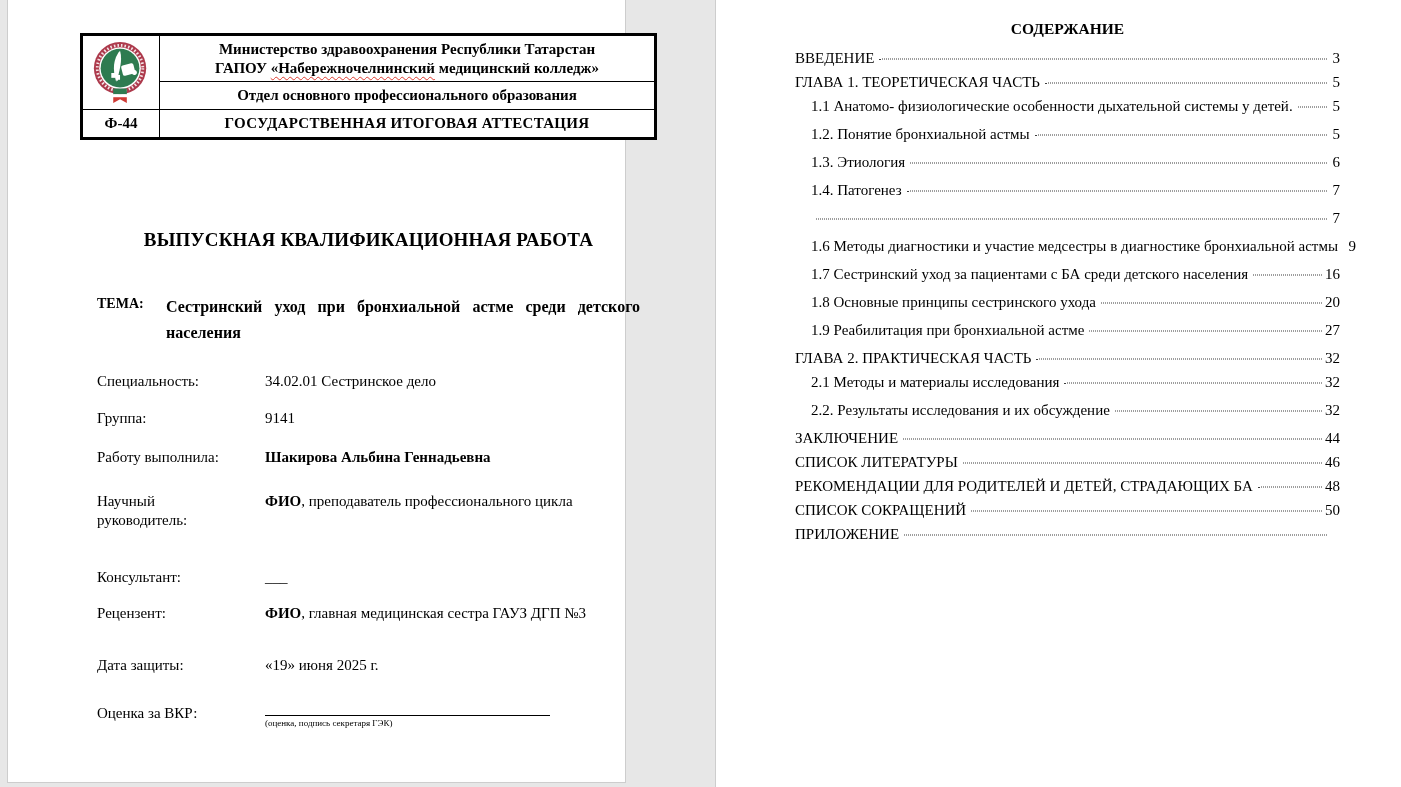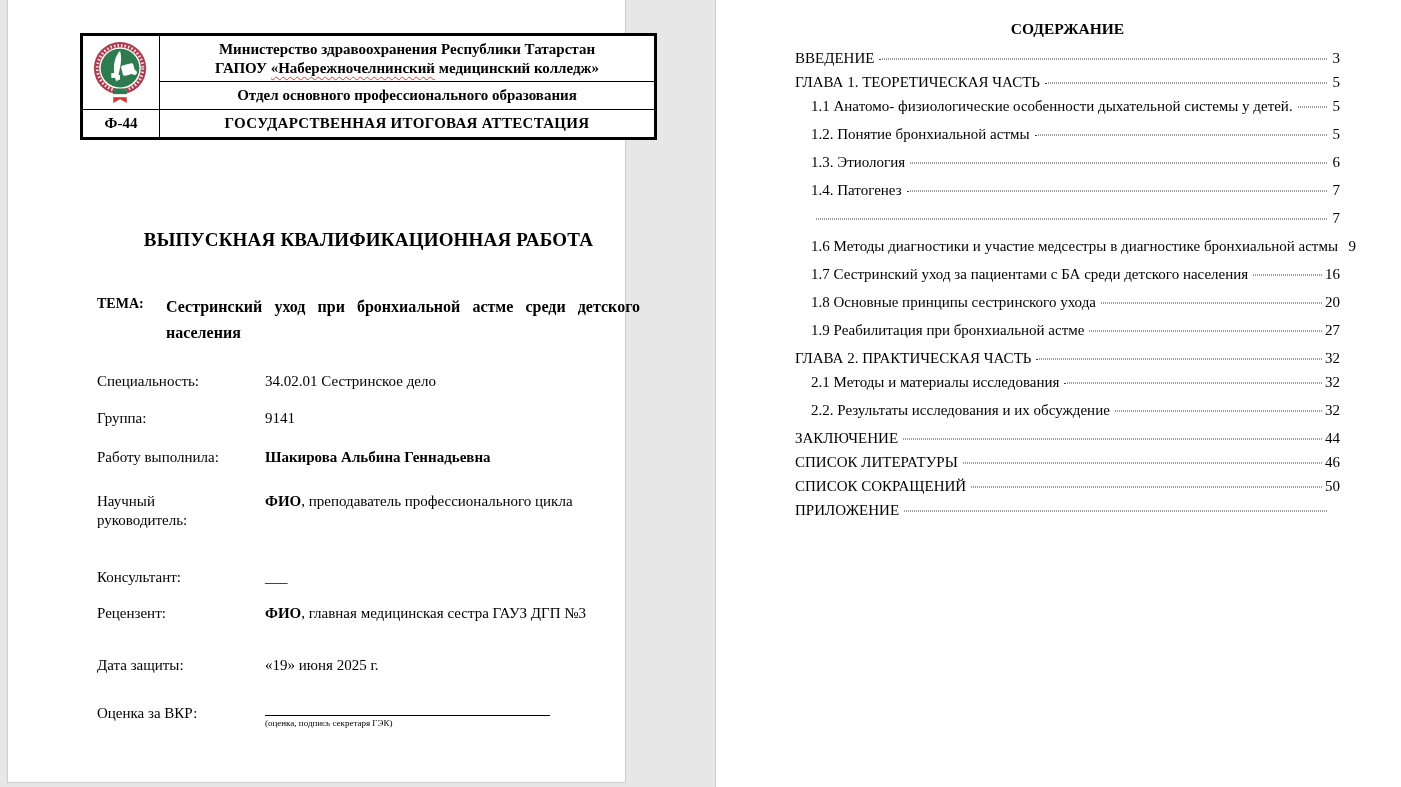--- a/index.html
+++ b/index.html
@@ -231,20 +231,25 @@
           <span class="toc-text">ЗАКЛЮЧЕНИЕ</span>
           <span class="toc-dots"></span>
           <span class="toc-page">44</span>
         </div>
         <div class="toc-row lvl0">
           <span class="toc-text">СПИСОК ЛИТЕРАТУРЫ</span>
           <span class="toc-dots"></span>
           <span class="toc-page">46</span>
         </div>
         <div class="toc-row lvl0">
+          <span class="toc-text">РЕКОМЕНДАЦИИ ДЛЯ РОДИТЕЛЕЙ И ДЕТЕЙ, СТРАДАЮЩИХ БА</span>
+          <span class="toc-dots"></span>
+          <span class="toc-page">48</span>
+        </div>
+        <div class="toc-row lvl0">
           <span class="toc-text">СПИСОК СОКРАЩЕНИЙ</span>
           <span class="toc-dots"></span>
           <span class="toc-page">50</span>
         </div>
         <div class="toc-row lvl0">
           <span class="toc-text">ПРИЛОЖЕНИЕ</span>
           <span class="toc-dots"></span>
           <span class="toc-page"></span>
         </div>
       </div>

